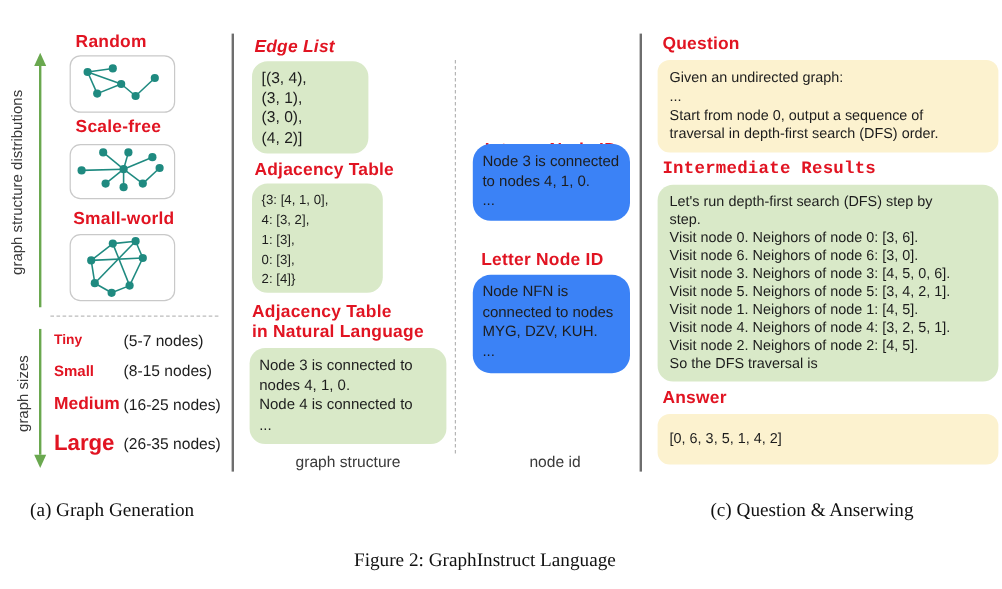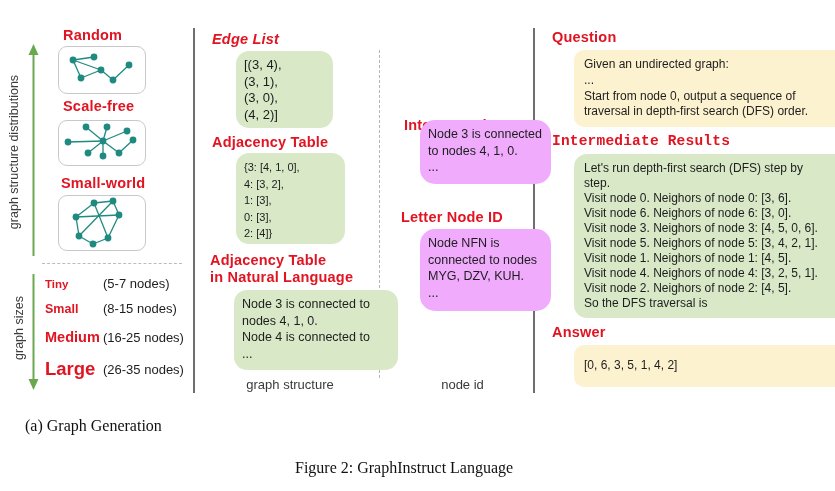--- a/index.html
+++ b/index.html
@@ -7,24 +7,24 @@
     position:relative;width:835px;height:491px;background:#ffffff;overflow:hidden;
     font-family:"Liberation Sans","DejaVu Sans",sans-serif;
   }
   .heading{
     position:absolute;color:#e11422;font-weight:bold;font-size:14.5px;
     letter-spacing:.2px;white-space:pre-line;line-height:16.5px;
   }
   .box{
     position:absolute;border-radius:13px;color:#1d1d1d;
     font-size:12.5px;line-height:16.5px;white-space:pre-line;
-    padding:6px 8px;box-sizing:border-box;margin-left:26px;
+    padding:6px 8px;box-sizing:border-box;
   }
   .box.green{background:#d9e9c8;}
-  .box.pink{background:#f0abfc;border-radius:15px;}
+  .box.pink{background:#3b82f6;border-radius:15px;}
   .box.yellow{background:#fcf2cf;border-radius:10px;}
   .thumb{
     position:absolute;background:#ffffff;border:1px solid #c9c9c9;border-radius:9px;
   }
   .vdiv{position:absolute;top:28px;height:365px;width:2px;background:#6e6e6e;}
   .vdash{position:absolute;top:50px;height:328px;width:0;border-left:1.6px dashed #b5b5b5;}
   .hdash{position:absolute;left:42px;top:263px;width:140px;border-top:1.6px dashed #bcbcbc;}
   .vlabel{
     position:absolute;transform:rotate(-90deg);transform-origin:center;
     text-align:center;color:#3c3c3c;font-size:12.5px;white-space:nowrap;height:20px;line-height:20px;
@@ -209,15 +209,16 @@
 Visit node 1. Neighors of node 1: [4, 5].
 Visit node 4. Neighors of node 4: [3, 2, 5, 1].
 Visit node 2. Neighors of node 2: [4, 5].
 So the DFS traversal is</div>
 
     <div class="heading" style="left:552px;top:324px;">Answer</div>
     <div class="box yellow" style="left:548px;top:345px;width:284px;height:42px;font-size:12px;padding:12px 10px;">[0, 6, 3, 5, 1, 4, 2]</div>
   </div>
 
   <div class="serif" style="left:25px;top:417px;">(a) Graph Generation</div>
+  <div class="serif" style="left:592px;top:417px;">(c) Question &amp; Anserwing</div>
   <div class="serif" style="left:295px;top:459px;">Figure 2: GraphInstruct Language</div>
 
 </div>
 
 </body></html>

